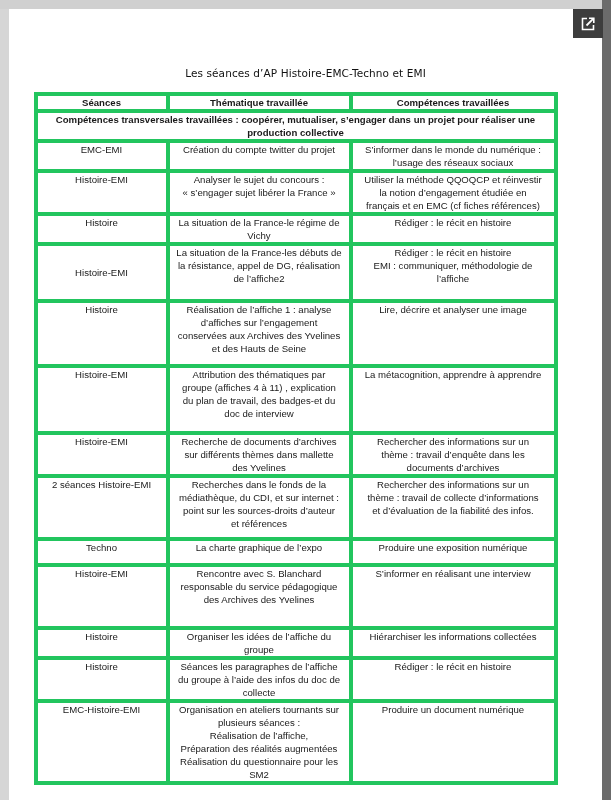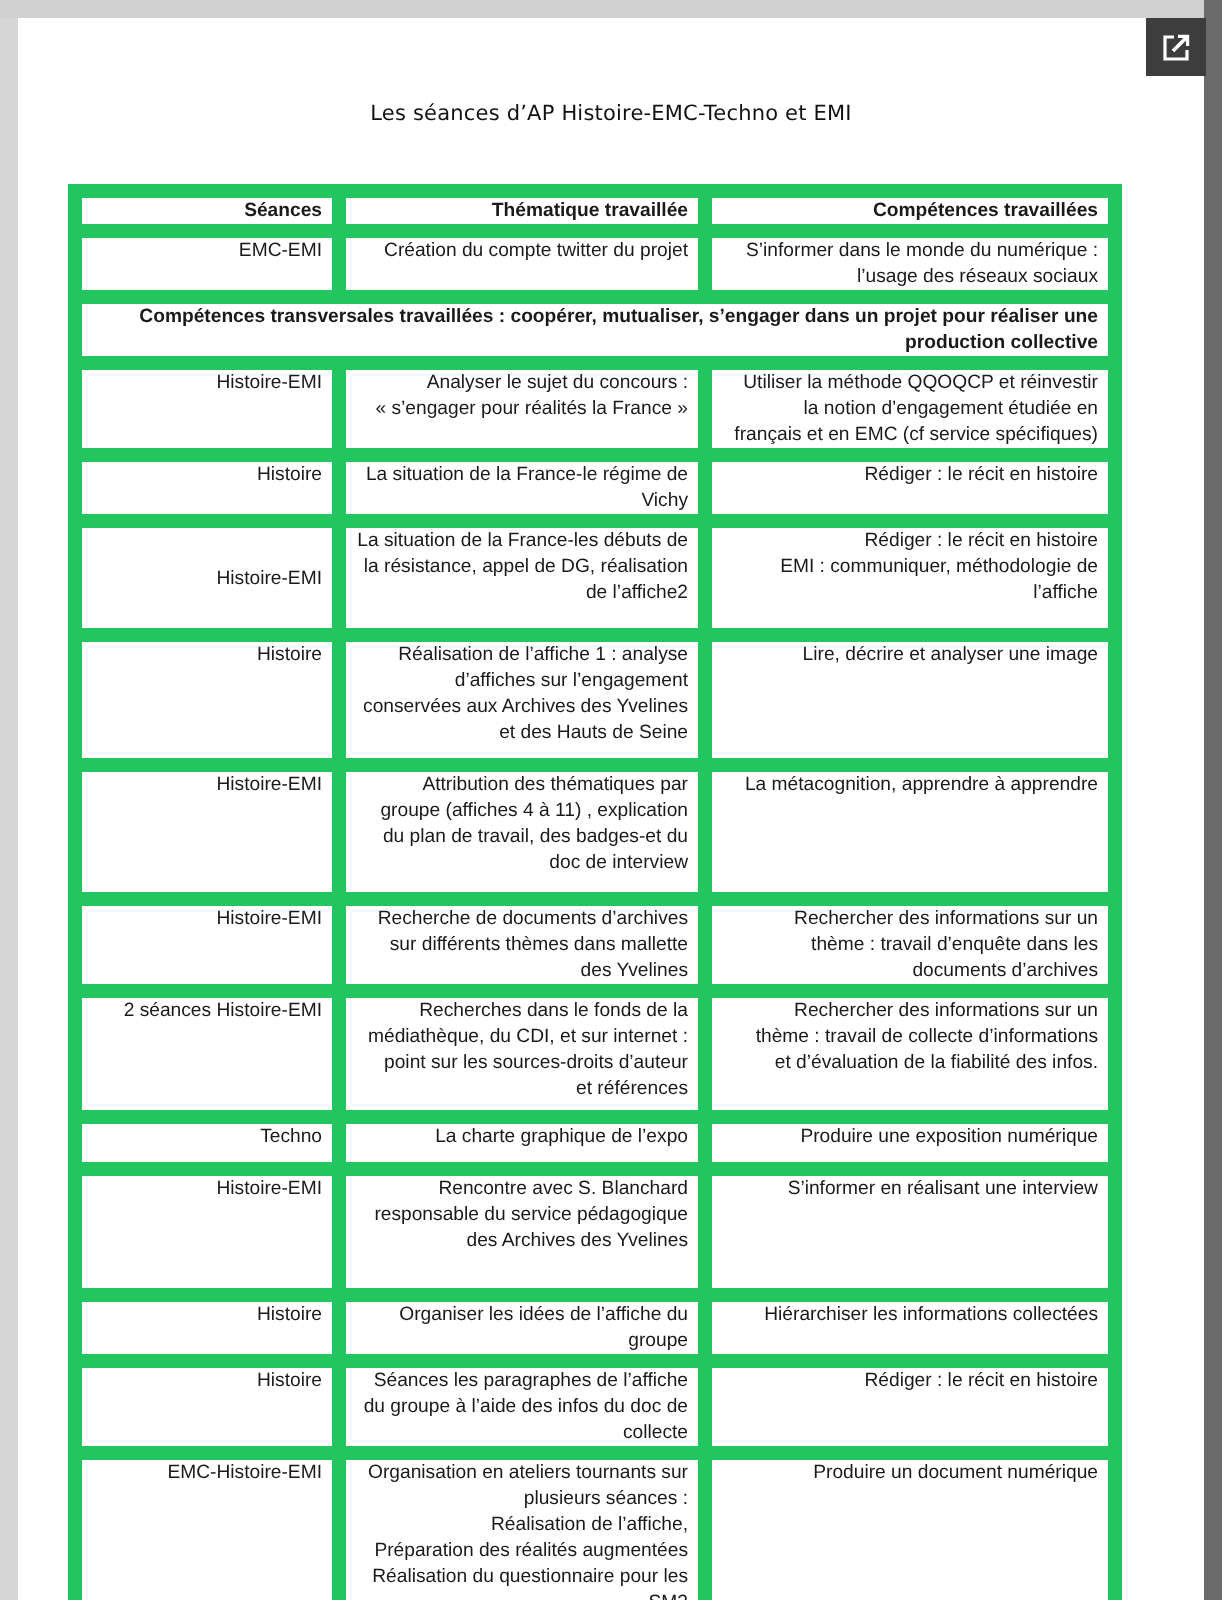--- a/index.html
+++ b/index.html
@@ -52,21 +52,21 @@
       align-items: center;
       justify-content: center;
       cursor: pointer;
       z-index: 5;
     }
     .popout-btn svg { display: block; }
 
     .doc-title {
       position: absolute;
       left: 0;
-      top: 42px;
+      top: 58px;
       width: 593px;
       text-align: center;
       font-family: "DejaVu Sans", sans-serif;
       font-size: 10.5px;
       color: #111;
       letter-spacing: 0.1px;
     }
 
     table.seances {
       position: absolute;
@@ -74,24 +74,24 @@
       top: 83px;
       width: 520px;
       border-collapse: collapse;
       table-layout: fixed;
       font-family: "Liberation Sans", sans-serif;
       font-size: 9.6px;
       line-height: 13px;
       color: #1a1a1a;
     }
     table.seances td, table.seances th {
-      border: 7px solid #22c55e;
+      border: 4px solid #22c55e;
       padding: 0 5px 0 4px;
       vertical-align: top;
-      text-align: right;
+      text-align: center;
       font-weight: normal;
     }
     table.seances th {
       font-weight: bold;
       height: 13px;
     }
     table.seances td.transversal {
       font-weight: bold;
     }
     table.seances td.vmid { vertical-align: middle; }
@@ -112,43 +112,43 @@
         <col style="width:205px">
       </colgroup>
       <thead>
         <tr>
           <th>Séances</th>
           <th>Thématique travaillée</th>
           <th>Compétences travaillées</th>
         </tr>
       </thead>
       <tbody id="table-body">
-        <tr style="height: 26px;">
+        <tr>
+          <td class="transversal" colspan="3">Compétences transversales travaillées : coopérer, mutualiser, s’engager dans un projet pour réaliser une production collective</td>
+        </tr>
+      <tr style="height: 26px;">
             <td>EMC-EMI</td>
             <td>
               <span class="cell-line">Création du compte twitter du projet</span>
             </td>
             <td>
               <span class="cell-line">S’informer dans le monde du numérique :</span>
               <span class="cell-line">l’usage des réseaux sociaux</span>
             </td>
           </tr>
-      <tr>
-          <td class="transversal" colspan="3">Compétences transversales travaillées : coopérer, mutualiser, s’engager dans un projet pour réaliser une production collective</td>
-        </tr>
           <tr style="height: 40px;">
             <td>Histoire-EMI</td>
             <td>
               <span class="cell-line">Analyser le sujet du concours :</span>
-              <span class="cell-line">« s’engager pour réalités la France »</span>
+              <span class="cell-line">« s’engager sujet libérer la France »</span>
             </td>
             <td>
               <span class="cell-line">Utiliser la méthode QQOQCP et réinvestir</span>
               <span class="cell-line">la notion d’engagement étudiée en</span>
-              <span class="cell-line">français et en EMC (cf service spécifiques)</span>
+              <span class="cell-line">français et en EMC (cf fiches références)</span>
             </td>
           </tr>
           <tr style="height: 26px;">
             <td>Histoire</td>
             <td>
               <span class="cell-line">La situation de la France-le régime de</span>
               <span class="cell-line">Vichy</span>
             </td>
             <td>
               <span class="cell-line">Rédiger : le récit en histoire</span>

